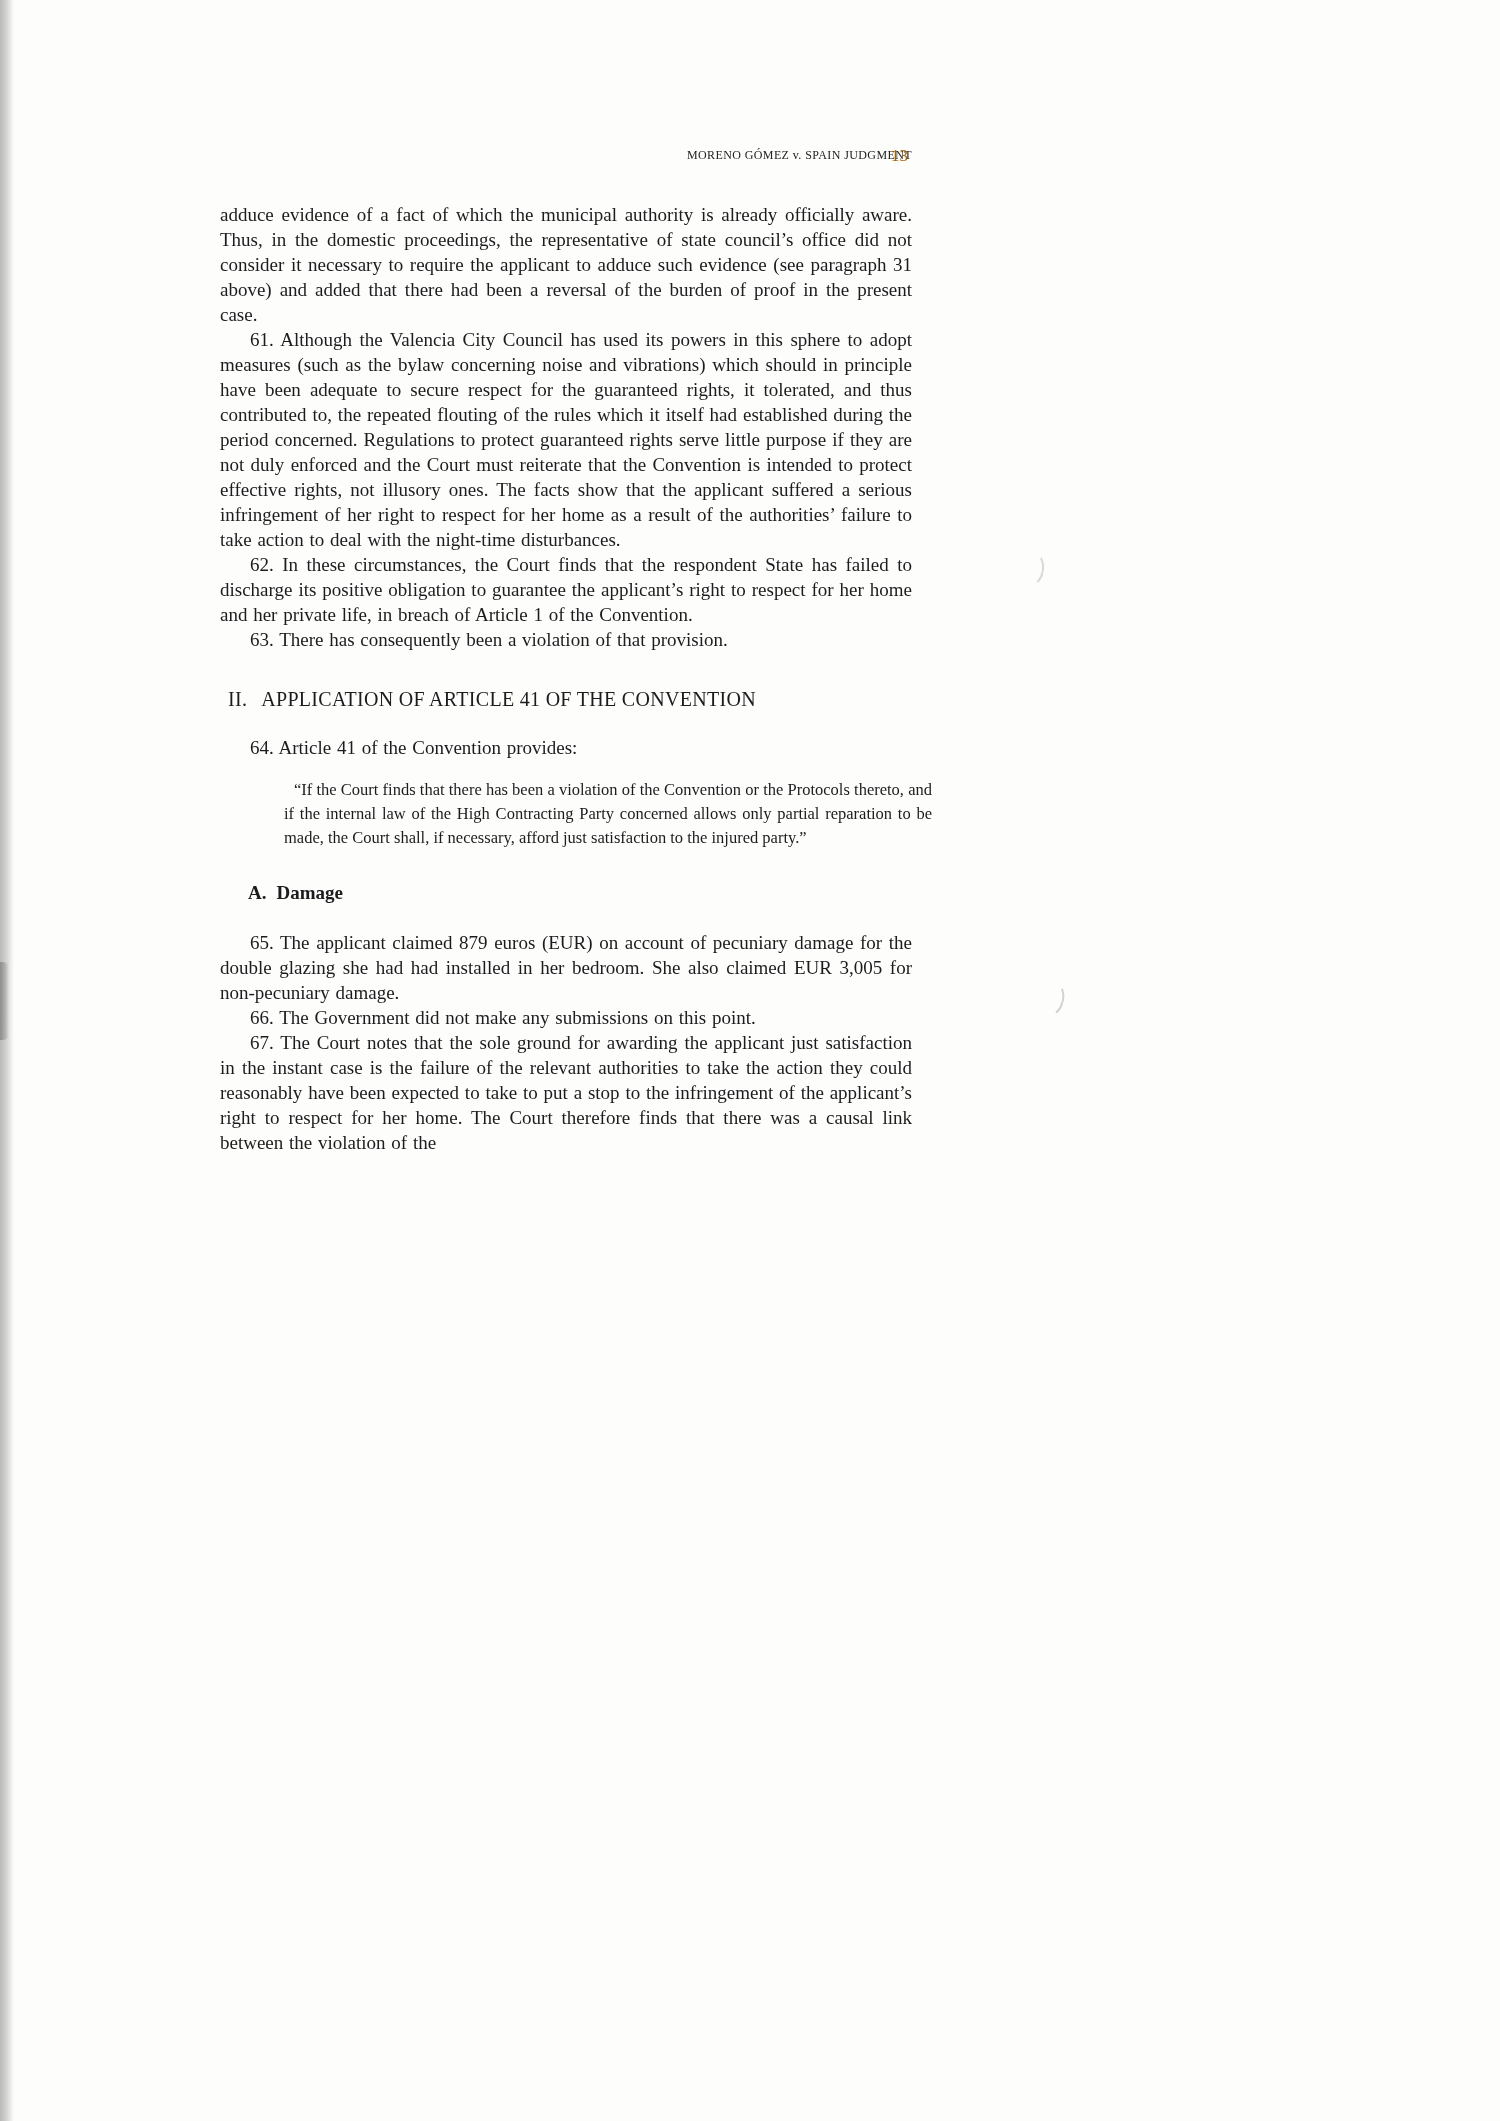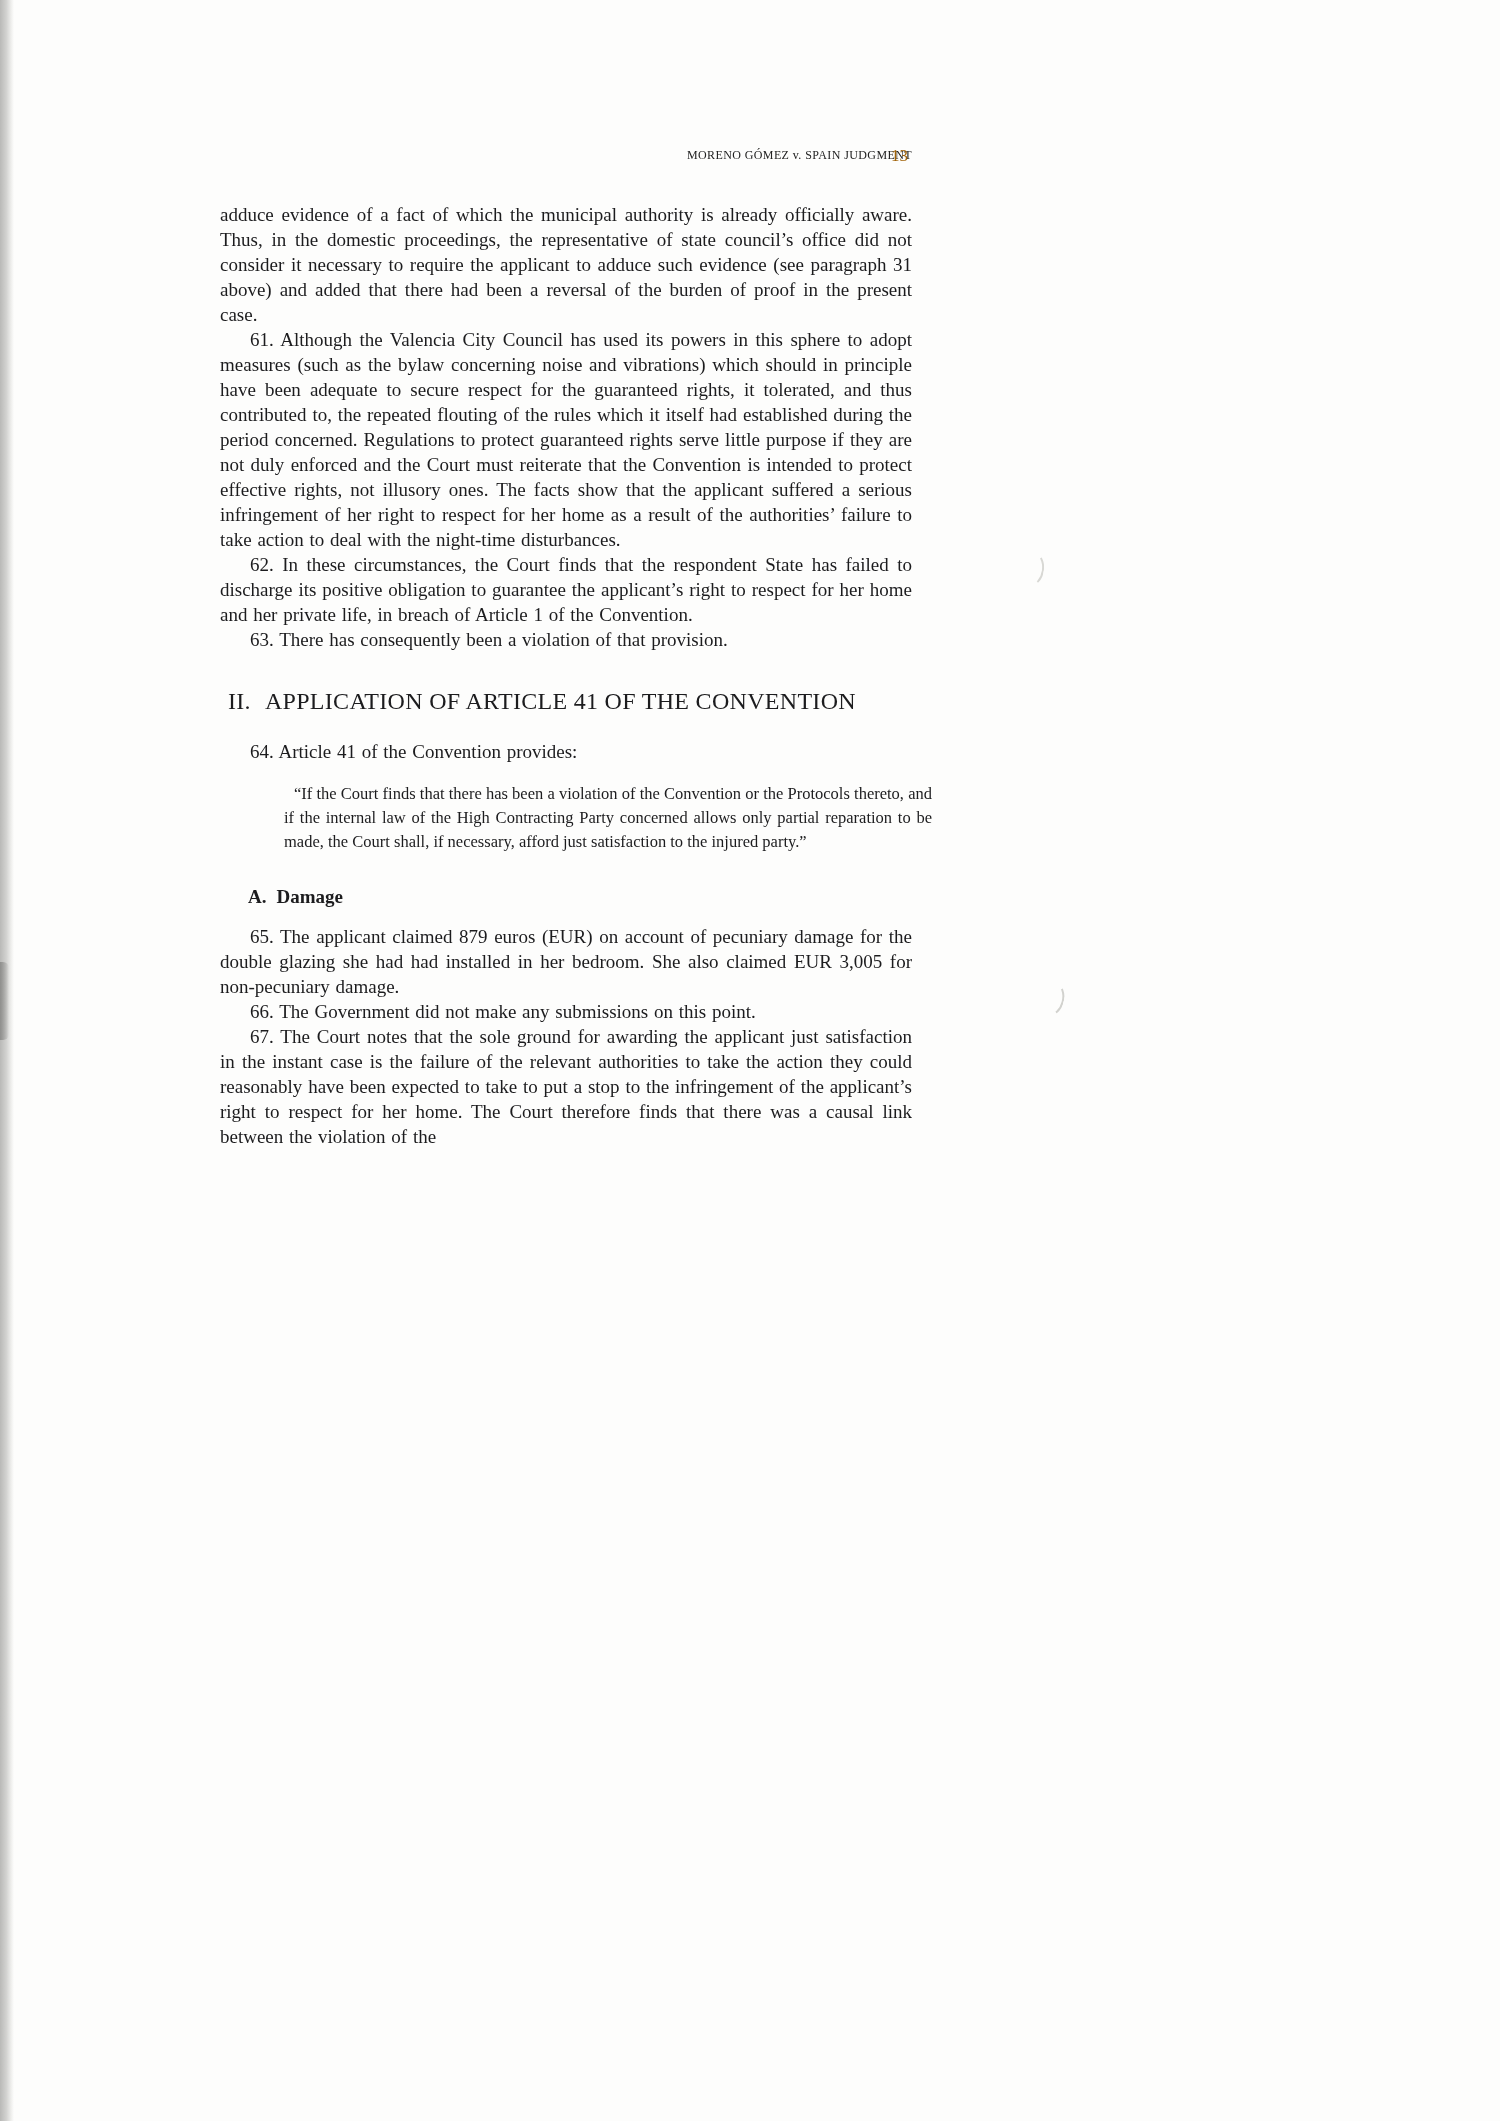--- a/index.html
+++ b/index.html
@@ -70,38 +70,38 @@
     font-size: 19px;
     line-height: 25px;
     text-align: justify;
     text-indent: 30px;
     word-spacing: 1px;
   }
   .para.noindent { text-indent: 0; }
 
   .section-heading {
     margin: 36px 0 24px 8px;
-    font-size: 24px;
+    font-size: 20px;
     font-weight: normal;
     letter-spacing: 0.3px;
     color: #1c1c1e;
   }
   .section-heading .heading-text { margin-left: 14px; }
 
   .quote {
     margin: 18px 0 30px 64px;
     width: 648px;
     font-size: 16.5px;
     line-height: 24px;
     text-align: justify;
     text-indent: 10px;
   }
 
   .sub-heading {
-    margin: 32px 0 16px 28px;
+    margin: 32px 0 26px 28px;
     font-size: 19px;
     font-weight: bold;
     color: #1c1c1e;
   }
   .sub-heading .heading-text { margin-left: 10px; }
 </style>
 </head>
 <body>
 
 <div class="page">

